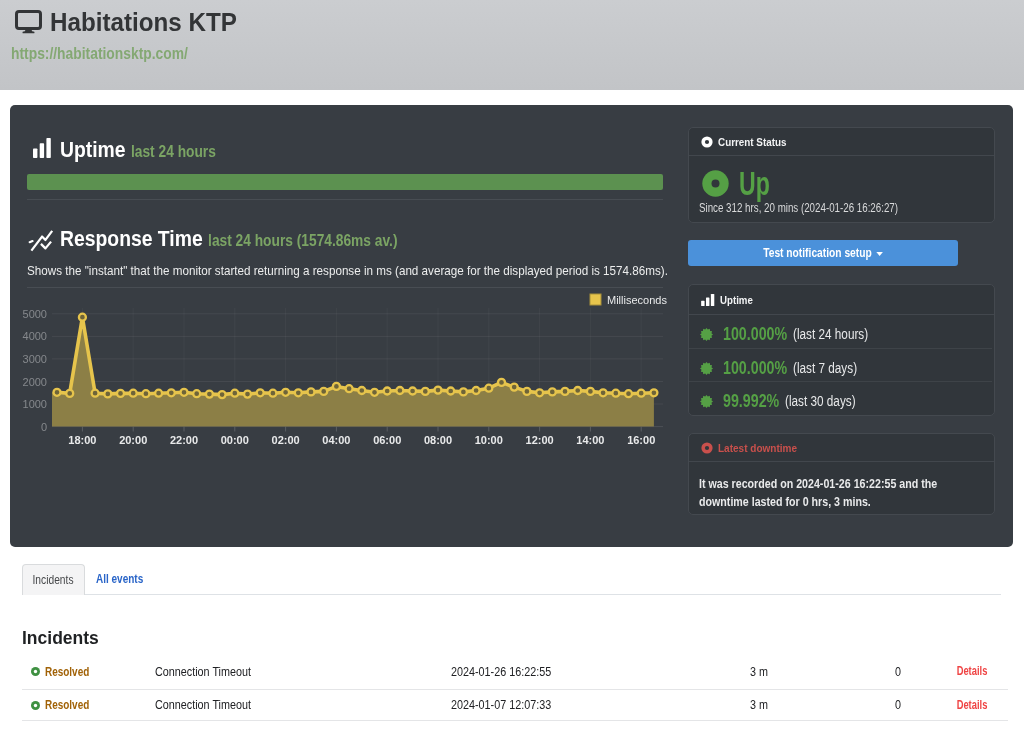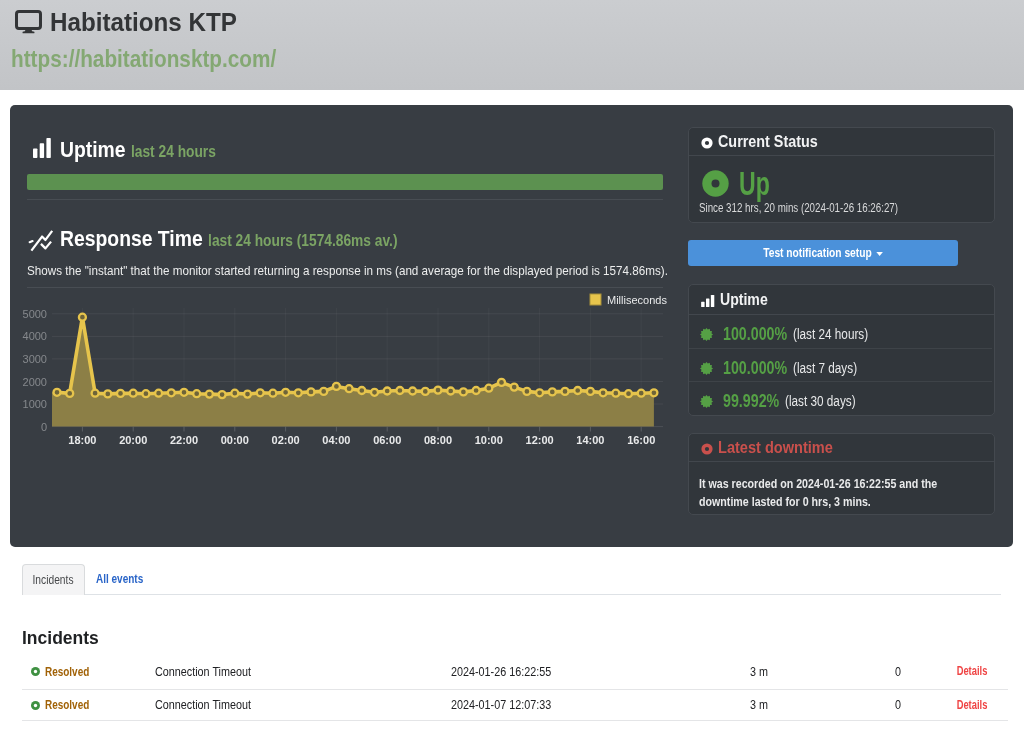--- a/index.html
+++ b/index.html
@@ -1,30 +1,30 @@
 <!DOCTYPE html>
 <html><head>
 <meta charset="utf-8">
 <style>
 * { margin:0; padding:0; box-sizing:border-box; }
 html,body { width:1024px; height:748px; background:#fff; font-family:"Liberation Sans",sans-serif; overflow:hidden; }
 .sx { display:inline-block; transform-origin:0 50%; white-space:nowrap; }
 .hdr { position:absolute; left:0; top:0; width:1024px; height:90px; background:linear-gradient(#cbcdd0,#c2c4c7); }
 .hdr h1 { position:absolute; left:50px; top:7px; font-size:26px; font-weight:bold; color:#333537; }
 .hdr .micon { position:absolute; left:15px; top:10px; }
-.hdr .url { position:absolute; left:11px; top:45px; font-size:24px; font-weight:bold; color:#84a873; }
+.hdr .url { position:absolute; left:11px; top:45px; font-size:16px; font-weight:bold; color:#84a873; }
 .hdr .sub { position:absolute; left:10px; top:66px; font-size:13px; color:#3a3c3e; }
 .panel { position:absolute; left:10px; top:105px; width:1003px; height:442px; background:#383d43; border-radius:5px; }
 .h2row { position:absolute; color:#fff; font-size:22.5px; font-weight:bold; white-space:nowrap; transform-origin:0 50%; }
 .h2row .grn { font-size:16px; color:#7ba464; }
 .gbar { position:absolute; left:27px; top:174px; width:636px; height:16px; background:#5c9150; border-radius:2px; }
 .sep { position:absolute; left:27px; width:636px; height:1px; background:#484d53; }
 .desc { position:absolute; left:27px; top:263px; font-size:13px; color:#eceded; transform:scaleX(0.897); transform-origin:0 0; white-space:nowrap; }
 .card { position:absolute; left:688px; width:307px; background:#31363b; border:1px solid #44494f; border-radius:5px; }
-.chd { height:28px; line-height:28px; padding-left:12px; border-bottom:1px solid #42474d; font-size:16px; font-weight:bold; color:#f2f3f4; white-space:nowrap; }
+.chd { height:28px; line-height:28px; padding-left:12px; border-bottom:1px solid #42474d; font-size:11px; font-weight:bold; color:#f2f3f4; white-space:nowrap; }
 .bigup { position:absolute; left:50px; top:37px; font-size:33px; font-weight:bold; color:#55a045; transform:scaleX(0.7); transform-origin:0 0; }
 .since { position:absolute; left:10px; top:73px; font-size:12px; color:#d9dadb; transform:scaleX(0.813); transform-origin:0 0; white-space:nowrap; }
 .btn { position:absolute; left:688px; top:240px; width:270px; height:26px; background:#4b91da; border-radius:3px; color:#fff; font-size:12.5px; font-weight:bold; text-align:center; line-height:26px; }
 .btn .sx { transform:scaleX(0.82); transform-origin:50% 50%; }
 .caret { display:inline-block; width:0; height:0; border-left:4.5px solid transparent; border-right:4.5px solid transparent; border-top:4.5px solid #fff; margin-left:6px; vertical-align:1px; }
 .urow { position:absolute; left:0; width:303px; border-bottom:1px solid #3e4348; }
 .urow .pct { position:absolute; left:34px; top:8px; font-size:18.5px; font-weight:bold; color:#55a045; white-space:nowrap; transform:scaleX(0.77); transform-origin:0 0; }
 .urow .rng { position:absolute; left:104px; top:11px; font-size:14px; font-weight:normal; color:#e8e9ea; white-space:nowrap; transform:scaleX(0.84); transform-origin:0 0; }
 .urow svg { position:absolute; left:11px; top:13px; }
 .dtxt { position:absolute; left:10px; top:41px; font-size:13px; font-weight:bold; color:#e9eaeb; line-height:17.5px; transform:scaleX(0.82); transform-origin:0 0; white-space:nowrap; }

